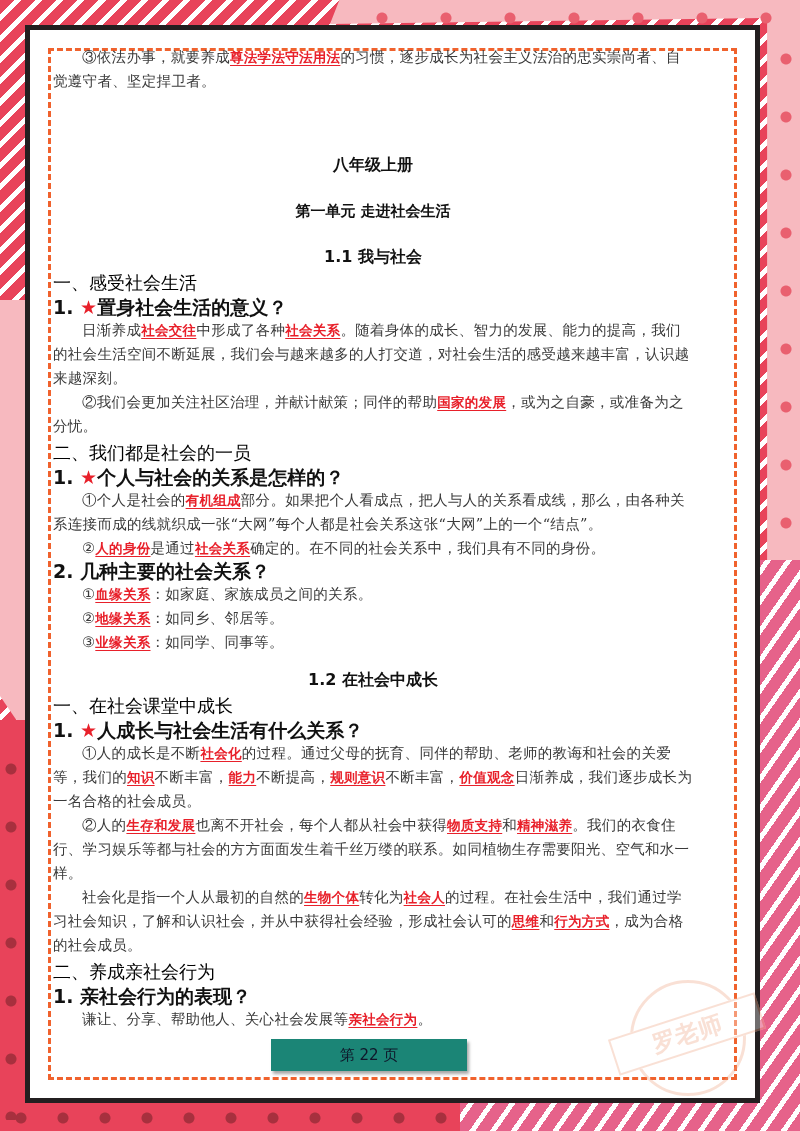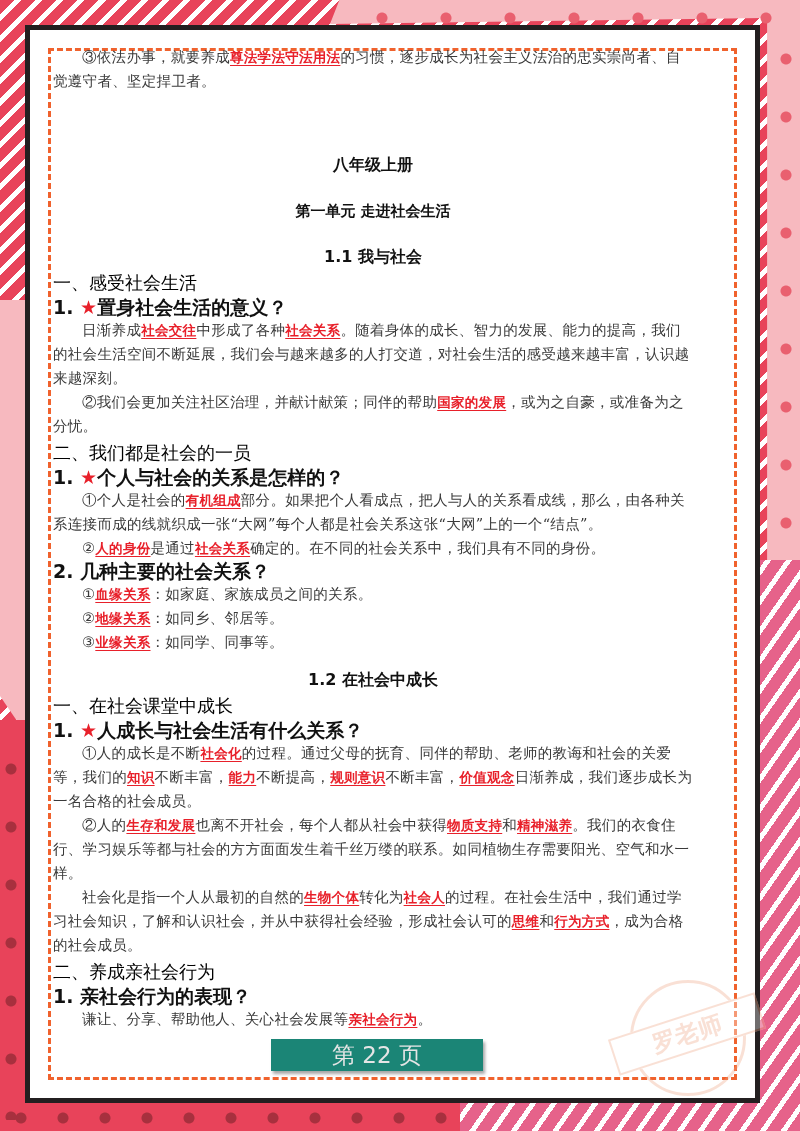--- a/index.html
+++ b/index.html
@@ -30,22 +30,22 @@
   .content { position:absolute; left:53px; top:45px; width:640px; color:#333; }
   p.body { margin:0; font-size:14.5px; line-height:24px; text-indent:2em; color:#3a3a3a; letter-spacing:0.3px; }
   .hl { color:#e8202a; font-weight:bold; text-decoration:underline; text-underline-offset:3px; font-family:"DejaVu Sans","Liberation Sans",sans-serif; font-size:13.5px; }
   .title-center { text-align:center; font-family:"DejaVu Sans","Liberation Sans",sans-serif; font-weight:bold; color:#111; }
   .h1 { font-size:16px; margin-top:62px; }
   .h2 { font-size:15px; margin-top:26px; }
   .h3 { font-size:16px; margin-top:26px; font-weight:bold; }
   .sec { font-family:"DejaVu Sans","Liberation Sans",sans-serif; font-size:18px; color:#000000; margin:2px 0 0 0; line-height:26px; }
   .q { font-family:"DejaVu Sans","Liberation Sans",sans-serif; font-weight:bold; font-size:19px; color:#111; line-height:22px; }
   .star { color:#e8202a; }
-  .page-btn { position:absolute; left:271px; top:1039px; width:212px; height:32px; background:#1b8576;
-    color:#e5e5e5; font-family:"DejaVu Sans","Liberation Sans",sans-serif; font-size:23px; text-align:center; line-height:32px;
+  .page-btn { position:absolute; left:271px; top:1039px; width:196px; height:32px; background:#1b8576;
+    color:#0f172a; font-family:"DejaVu Sans","Liberation Sans",sans-serif; font-size:15px; text-align:center; line-height:32px;
     box-shadow:2px 3px 3px rgba(0,0,0,0.35); }
   .stamp { position:absolute; left:610px; top:975px; width:150px; height:120px; opacity:0.35; }
   .stamp-circle { position:absolute; left:20px; top:5px; width:110px; height:110px; border:3px solid #f0a988; border-radius:50%; }
   .stamp-band { position:absolute; left:0; top:40px; width:150px; height:34px; border:2px solid #f0a988; transform:rotate(-18deg);
     background:#fff; color:#f0a988; font-family:"DejaVu Sans","Liberation Sans",sans-serif; font-weight:bold; font-size:24px; text-align:center; line-height:34px; }
 </style>
 </head>
 <body>
 
 <div class="bg-stripes-tl"></div>

